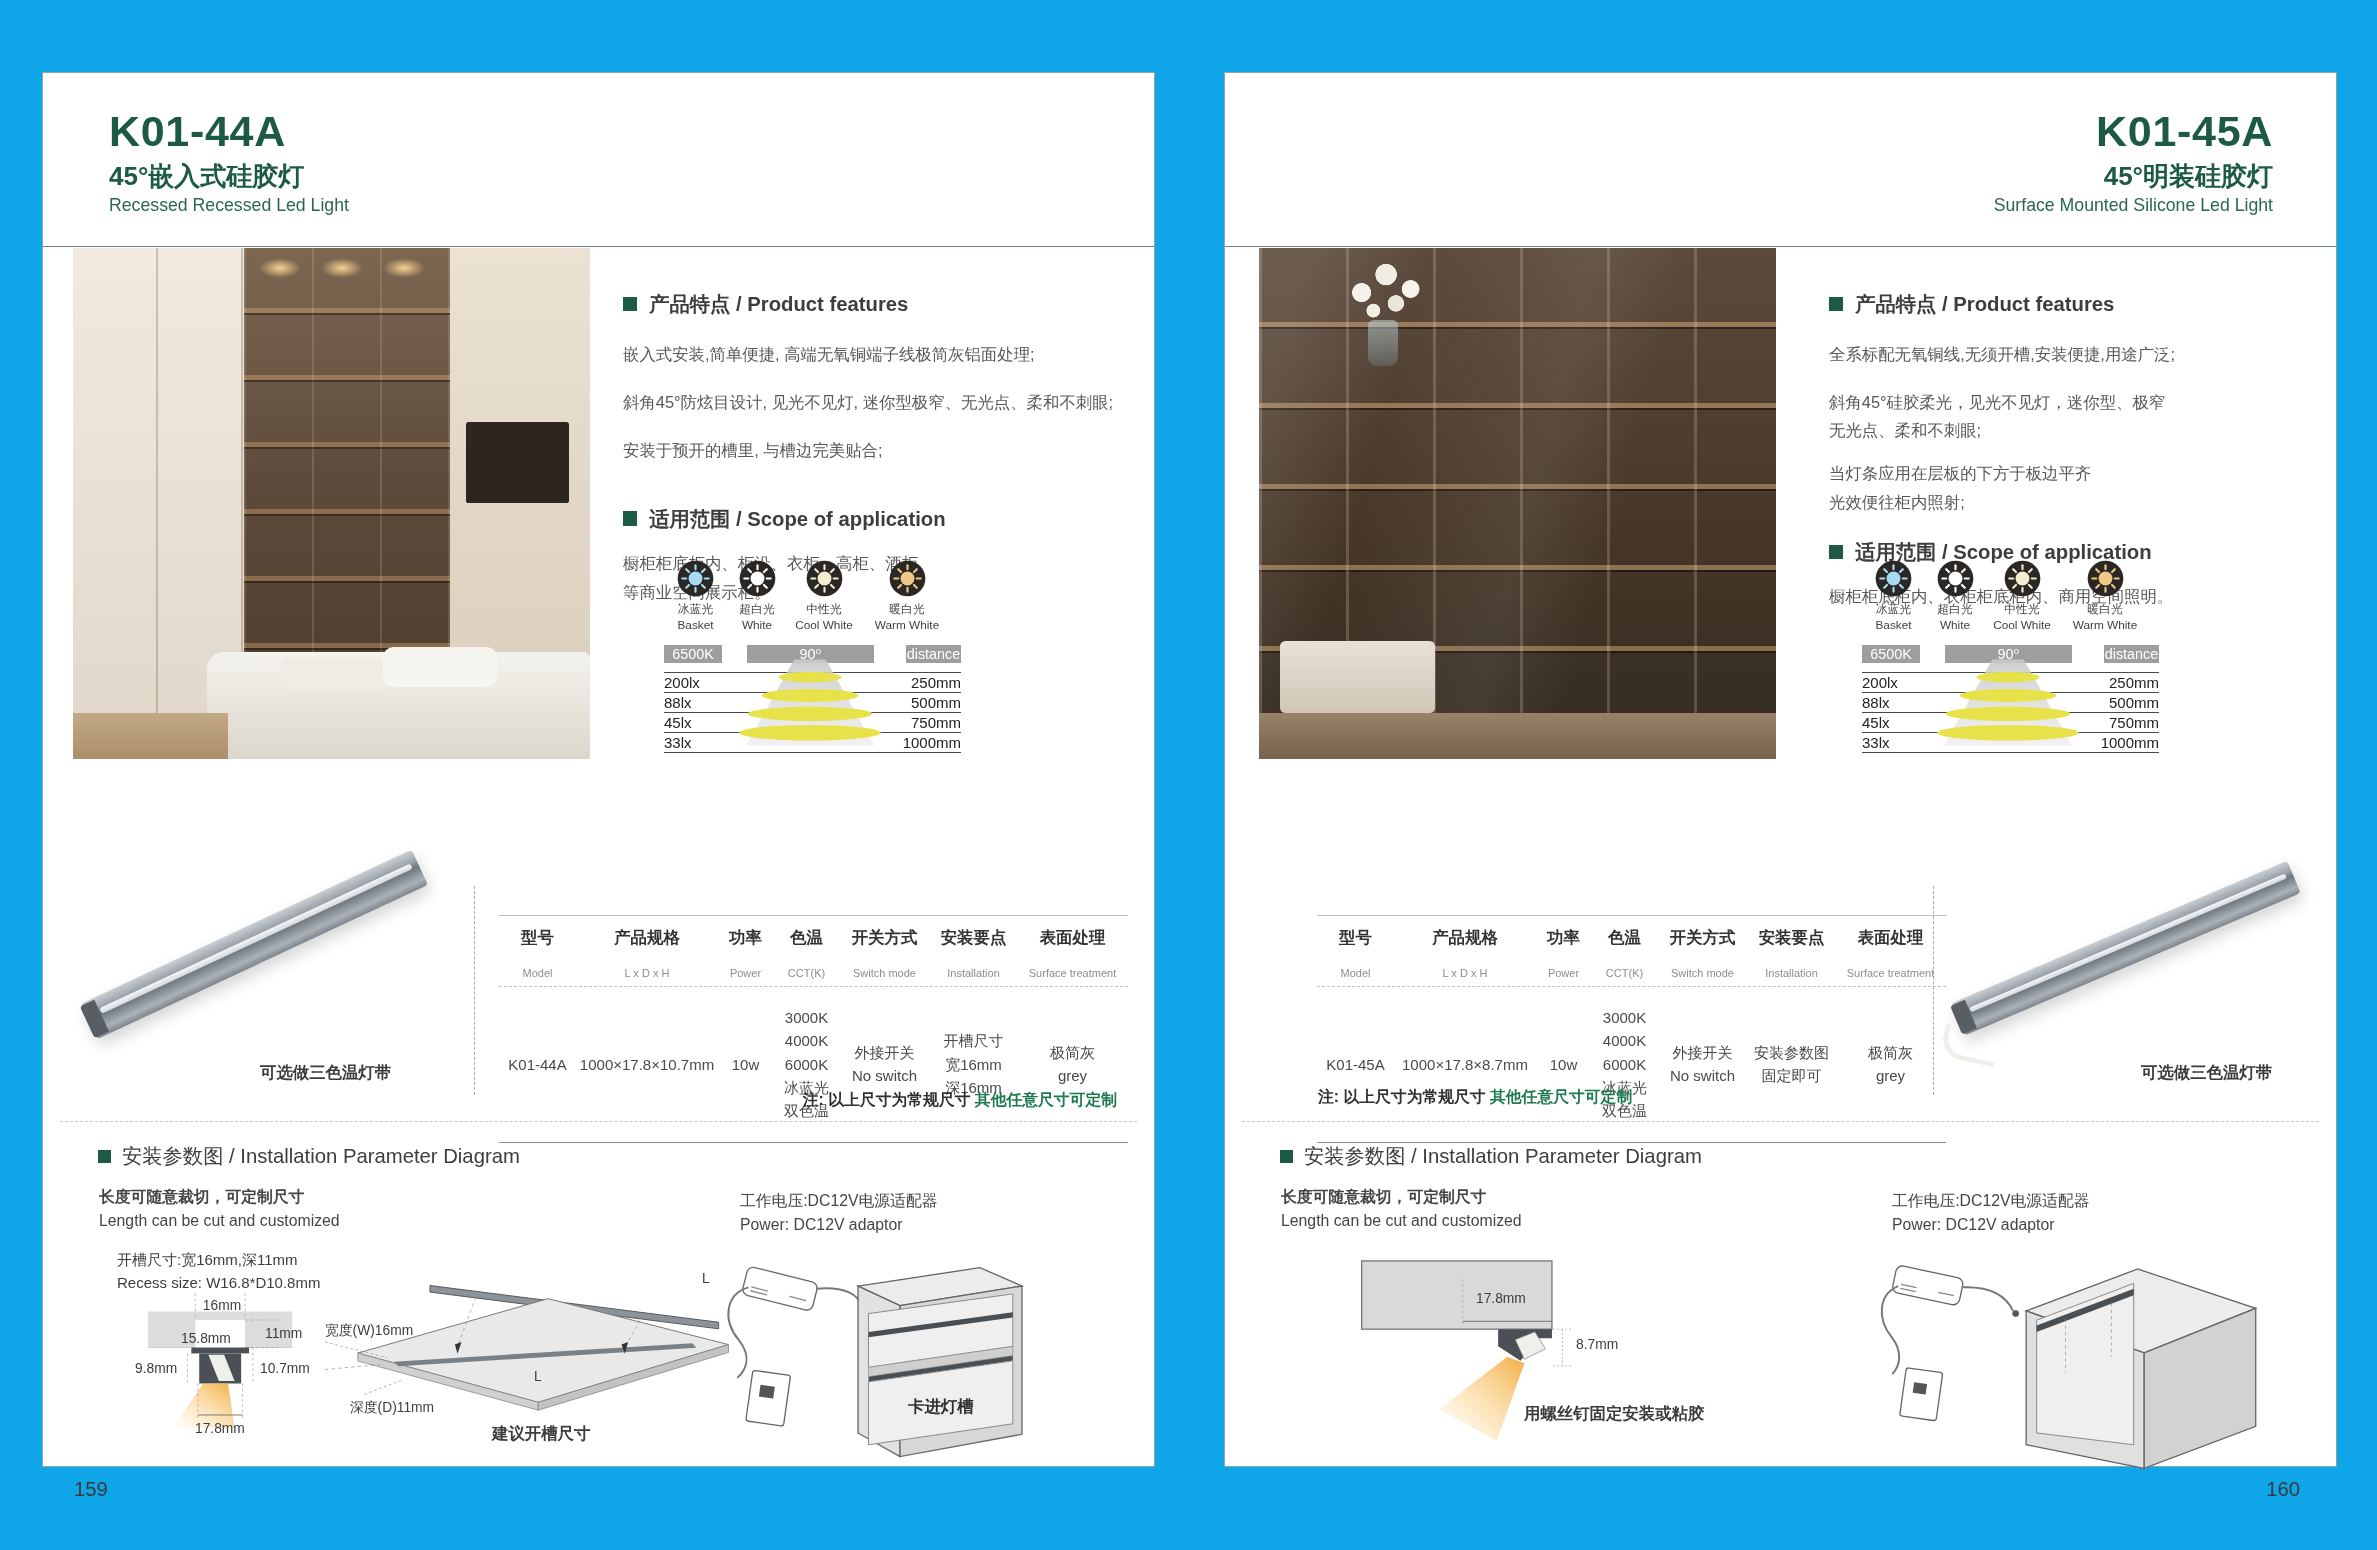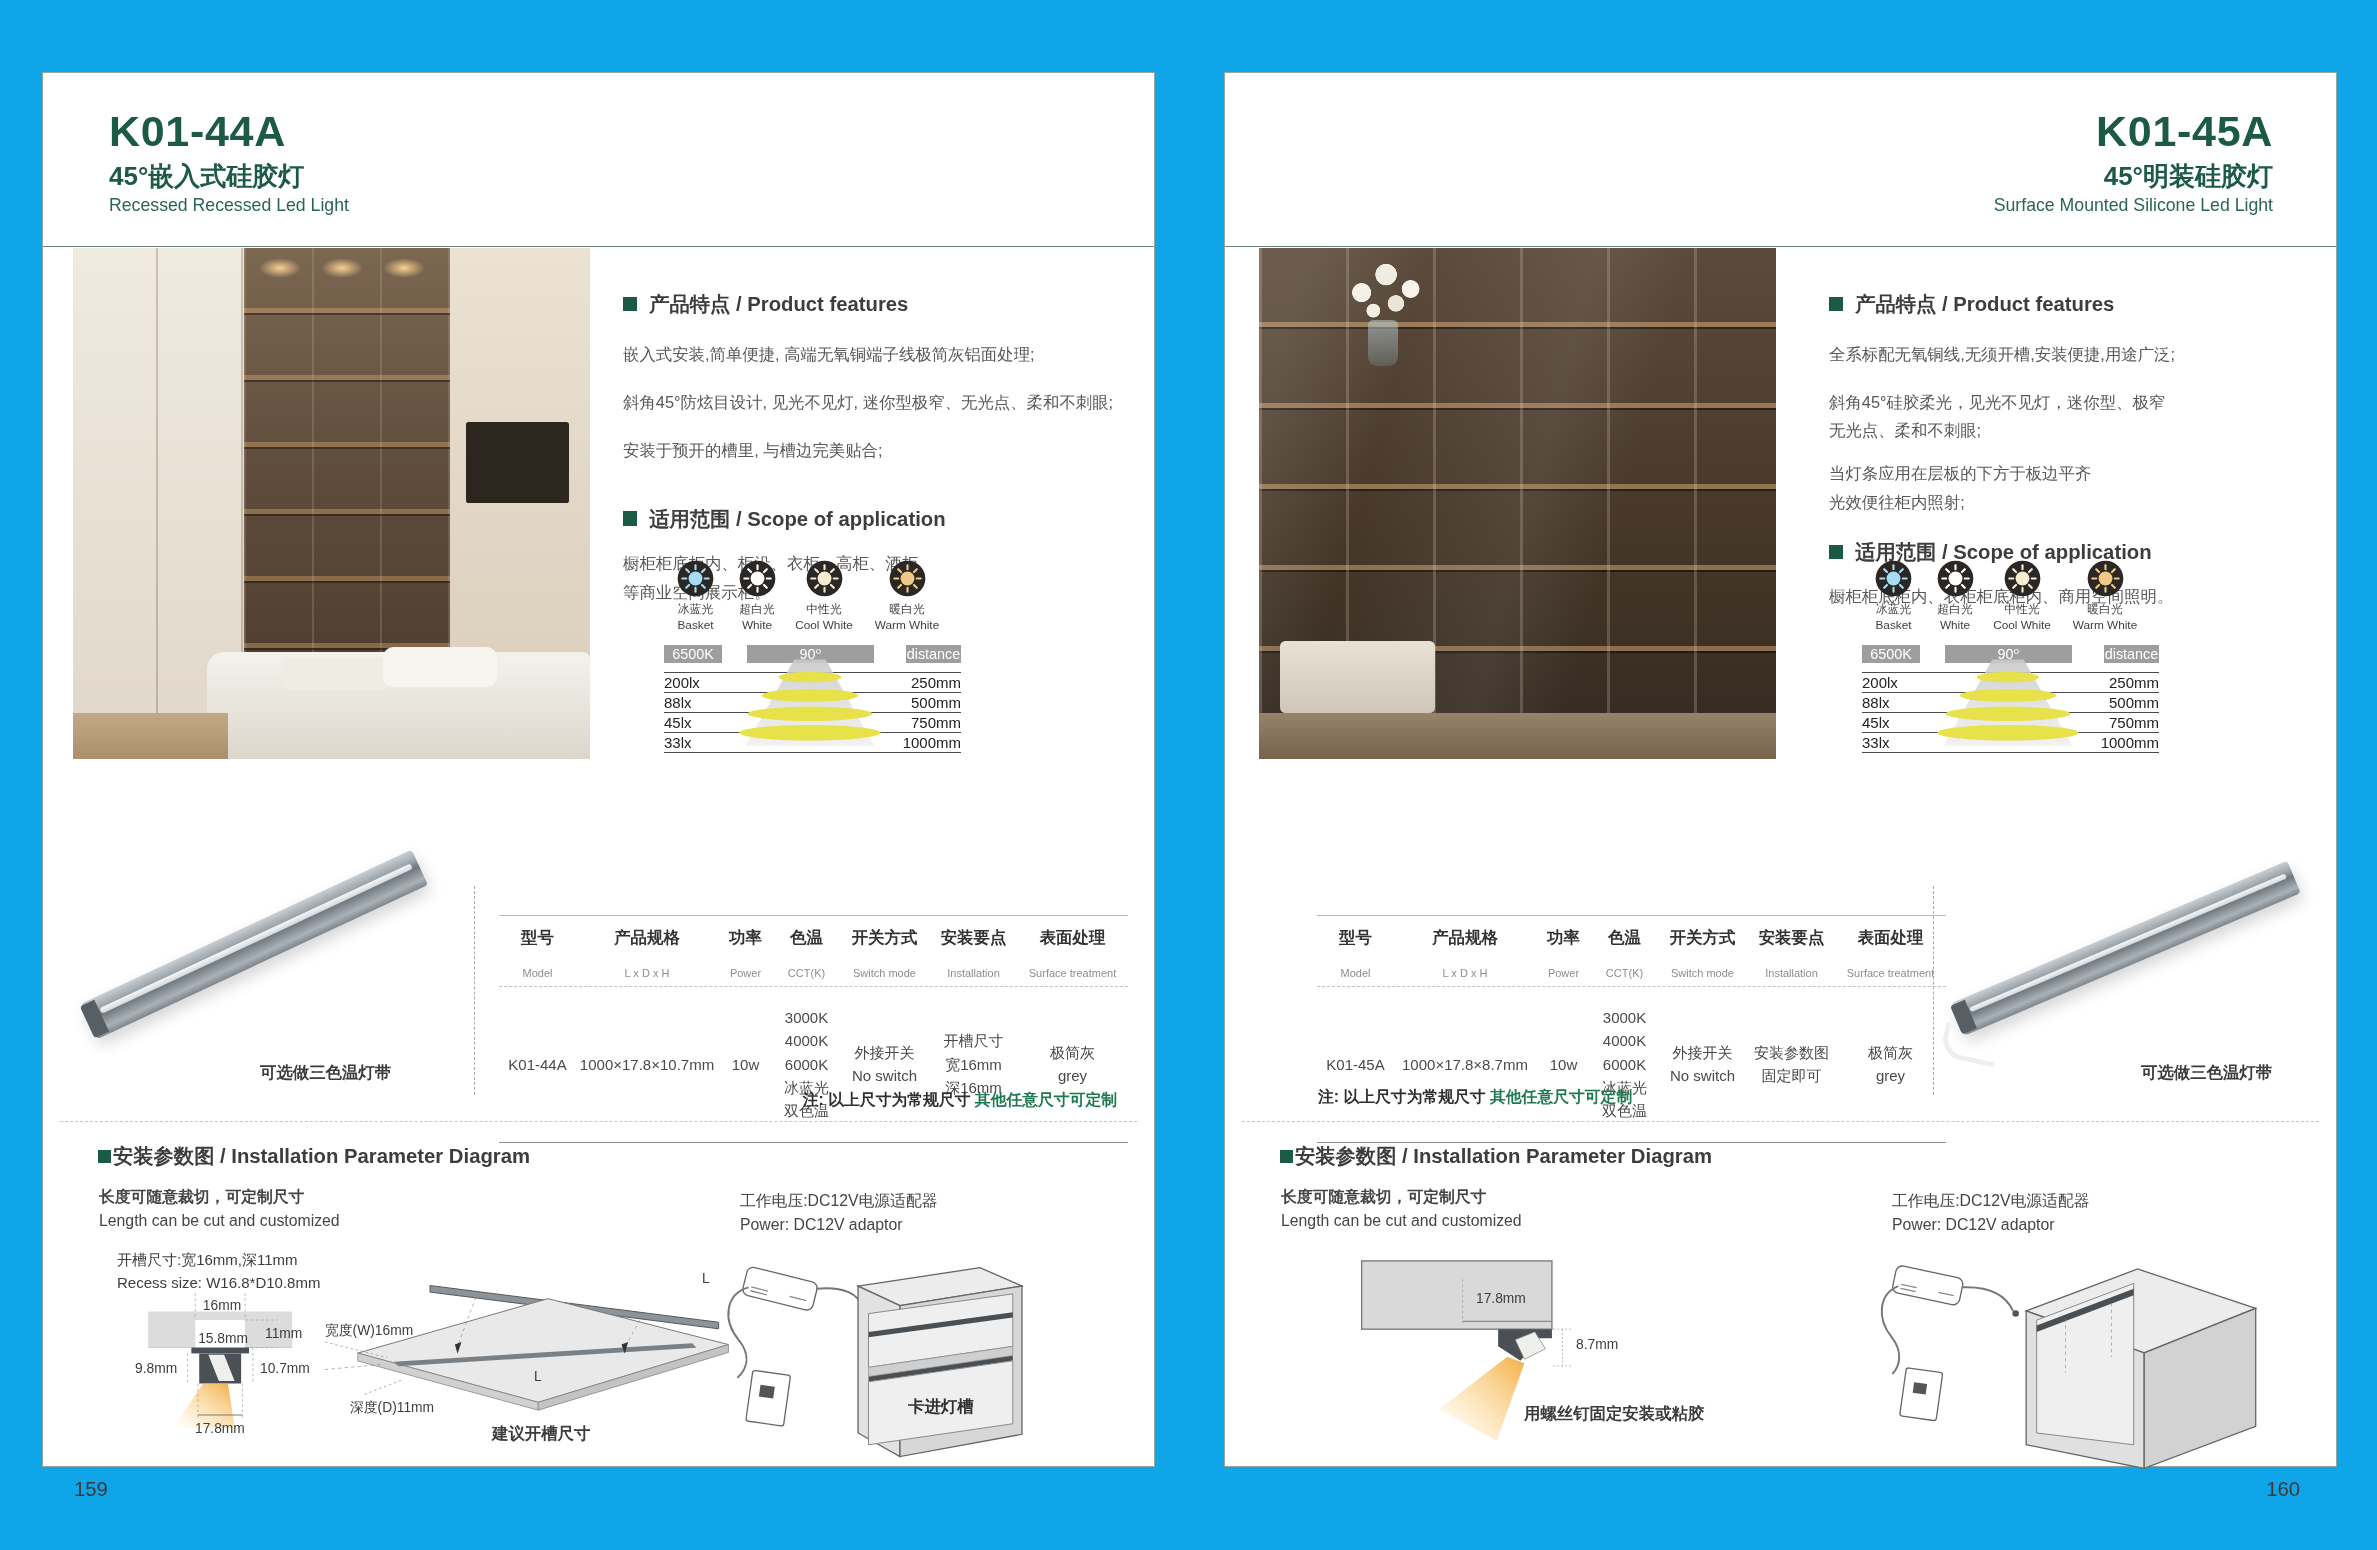--- a/index.html
+++ b/index.html
@@ -112,21 +112,21 @@
   .th .en{font-size:11px;color:#8d8d8d;margin-top:18px;white-space:nowrap;}
   .t-body{align-items:center;padding:11.8px 0 13px;border-bottom:1.3px solid #8f8f8f;min-height:130px;}
   .td{text-align:center;font-size:15px;color:#4a4a4a;line-height:1.55;}
   .note{position:absolute;font-size:15.8px;color:#2f2f2f;font-weight:700;white-space:nowrap;}
   .page.left .note{right:37px;top:1017px;}
   .page.right .note{left:93px;top:1014px;}
   .note .hl{color:#1e7a4e;}
 
   
   .hdash{position:absolute;top:1048px;left:17px;right:17px;border-top:1.3px dashed #c6c6c6;}
-  .inst-head{position:absolute;left:55px;top:1069px;display:flex;align-items:center;gap:2px;font-size:20.3px;font-weight:700;color:#3d3d3d;white-space:nowrap;}
+  .inst-head{position:absolute;left:55px;top:1069px;display:flex;align-items:center;gap:11px;font-size:20.3px;font-weight:400;color:#3d3d3d;white-space:nowrap;}
   .inst-head .sq{width:13px;height:13px;}
   .len-text{position:absolute;left:56px;top:1112px;font-size:15.8px;color:#454545;line-height:1.55;}
   .len-text .cn{font-weight:700;}
   .power-text{position:absolute;font-size:15.8px;color:#454545;line-height:1.55;}
   .page.left .power-text{left:697px;top:1116px;}
   .page.right .power-text{left:667px;top:1116px;}
   .recess-text{position:absolute;left:74px;top:1175px;font-size:15px;color:#3d3d3d;line-height:1.55;}
   .recess-text .cn{font-weight:400;}
 
   .diagbox{position:absolute;}
@@ -408,21 +408,21 @@
         <polygon points="112,108 136,108 152,148 128,148" fill="#efefec"></polygon>
         <polygon points="104,152 142,152 152,220 58,220" fill="url(#gGlowL)"></polygon>
         <line x1="80" y1="106" x2="80" y2="152" stroke="#999" stroke-dasharray="4 4"></line>
         <line x1="180" y1="97" x2="180" y2="152" stroke="#999" stroke-dasharray="4 4"></line>
         <line x1="96" y1="152" x2="96" y2="205" stroke="#999" stroke-dasharray="4 4"></line>
         <line x1="164" y1="152" x2="164" y2="205" stroke="#999" stroke-dasharray="4 4"></line>
         <line x1="96" y1="200" x2="164" y2="200" stroke="#777" stroke-width="1.5"></line>
       </svg>
       <span class="dim" style="left:62px;top:14.4px;width:50px;text-align:center">16mm</span>
       <span class="dim" style="left:130px;top:42px">11mm</span>
-      <span class="dim" style="left:58px;top:47px;width:55px;text-align:right">15.8mm</span>
+      <span class="dim" style="left:46px;top:47px;width:55px;text-align:left">15.8mm</span>
       <span class="dim" style="left:0px;top:77px">9.8mm</span>
       <span class="dim" style="left:125px;top:77px">10.7mm</span>
       <span class="dim" style="left:60px;top:137px">17.8mm</span>
     </div>
 
     <div class="diagbox boardL">
       <svg width="433" height="197" viewBox="0 0 660 300">
         <polygon points="160,22 600,78 600,88 160,32" fill="#8d9499" stroke="#555" stroke-width="1.5"></polygon>
         <polygon points="50,125 340,42 615,112 325,200" fill="#e9e9e9" stroke="#777" stroke-width="1.5"></polygon>
         <polygon points="50,125 325,200 325,212 50,137" fill="#d0d0d0" stroke="#777" stroke-width="1"></polygon>

